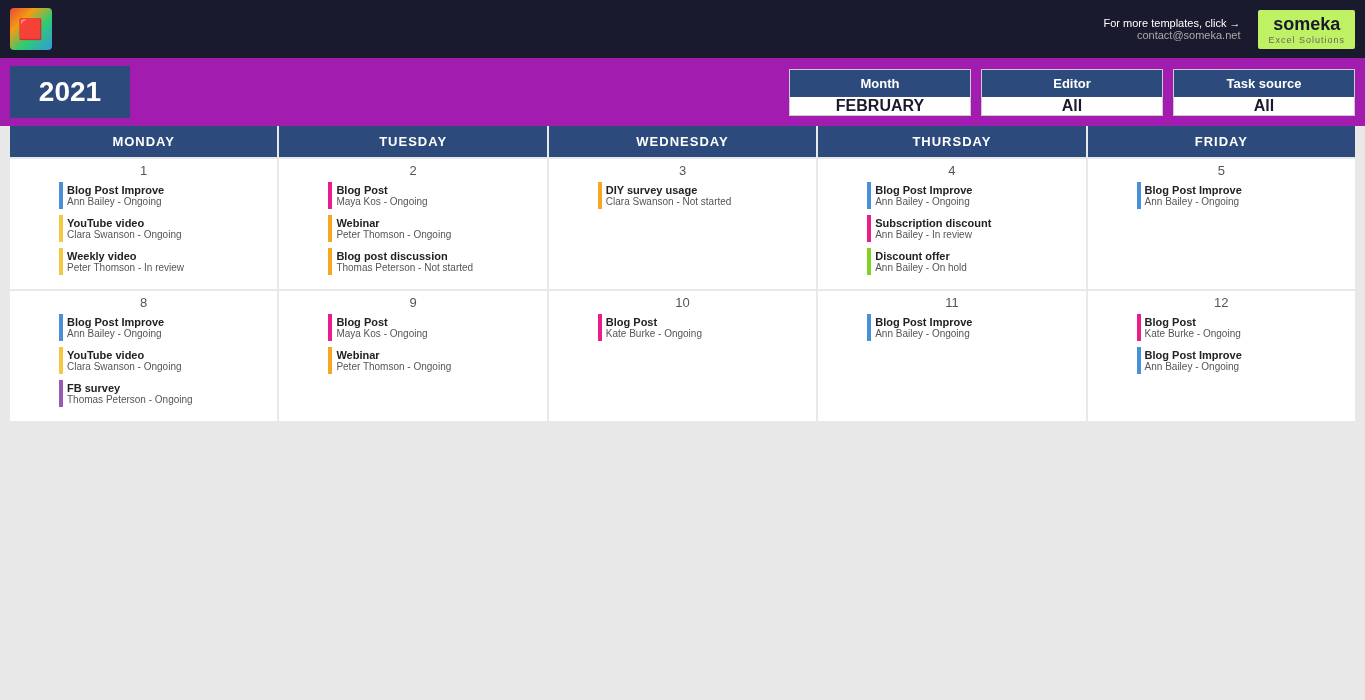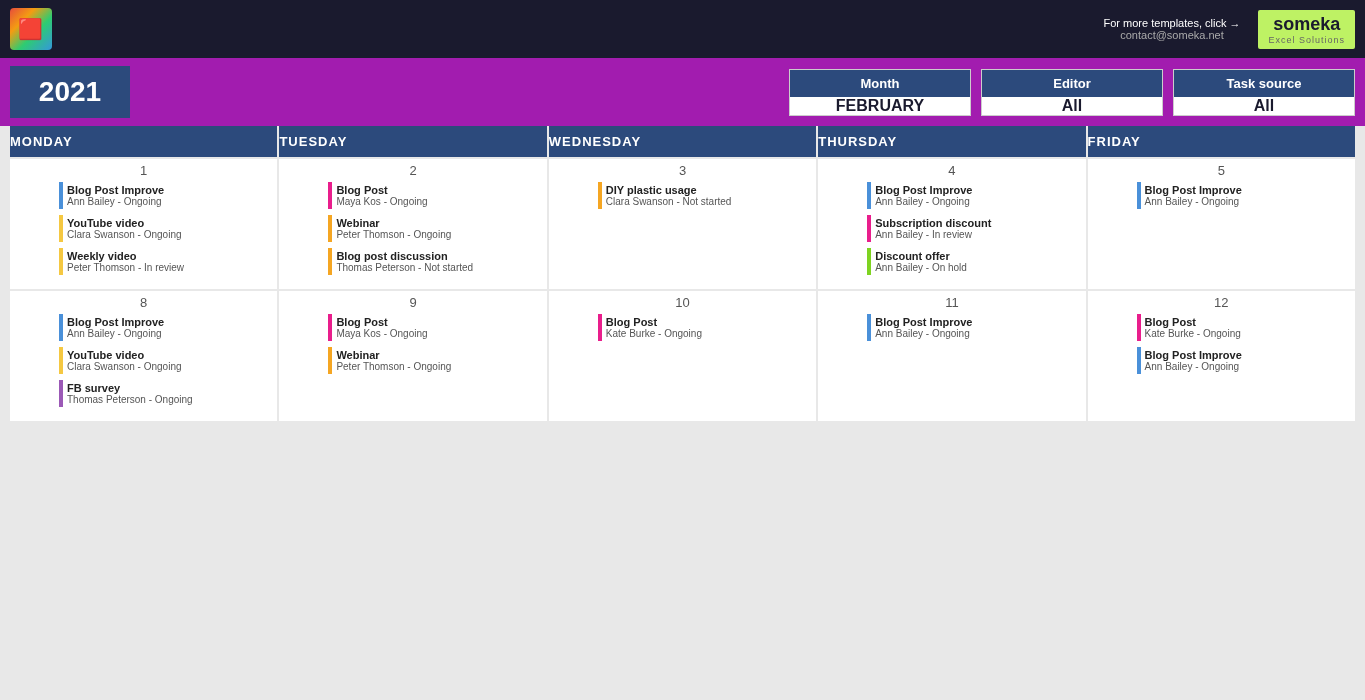--- a/index.html
+++ b/index.html
@@ -30,21 +30,21 @@
     .someka-brand {
       background: #bef264;
       padding: 4px 10px;
       display: flex; flex-direction: column; align-items: center;
       border-radius: 2px;
       margin-left: 10px;
     }
     .someka-brand-name { color: #1a1a2e; font-size: 18px; font-weight: bold; }
     .someka-brand-sub { color: #666; font-size: 9px; letter-spacing: 1px; }
     .header-right-inner { display: flex; align-items: center; gap: 8px; }
-    .header-text-block { text-align: center; }
+    .header-text-block { text-align: right; }
 
     
     .filter-row {
       background: #a21caf;
       display: flex;
       align-items: center;
       padding: 8px 10px;
       gap: 10px;
     }
     .year-badge {
@@ -85,21 +85,21 @@
     .calendar-container { background: #e8e8e8; padding: 0 10px 10px 10px; }
     .calendar-header-row {
       display: grid;
       grid-template-columns: repeat(5, 1fr);
       gap: 2px;
       margin-bottom: 2px;
     }
     .day-header {
       background: #2c4a7c;
       color: white;
-      text-align: left;
+      text-align: center;
       padding: 8px 0;
       font-size: 13px;
       font-weight: bold;
       letter-spacing: 1px;
     }
     .calendar-week {
       display: grid;
       grid-template-columns: repeat(5, 1fr);
       gap: 2px;
       margin-bottom: 2px;
@@ -217,21 +217,21 @@
       <div class="task-divider"></div>
       <div class="task-item border-orange">
         <div class="task-title">Blog post discussion</div>
         <div class="task-meta">Thomas Peterson - Not started</div>
       </div>
     </div>
 
     <div class="calendar-day">
       <div class="day-number">3</div>
       <div class="task-item border-orange">
-        <div class="task-title">DIY plastic usage</div>
+        <div class="task-title">DIY survey usage</div>
         <div class="task-meta">Clara Swanson - Not started</div>
       </div>
     </div>
 
     <div class="calendar-day">
       <div class="day-number">4</div>
       <div class="task-item border-blue">
         <div class="task-title">Blog Post Improve</div>
         <div class="task-meta">Ann Bailey - Ongoing</div>
       </div>

